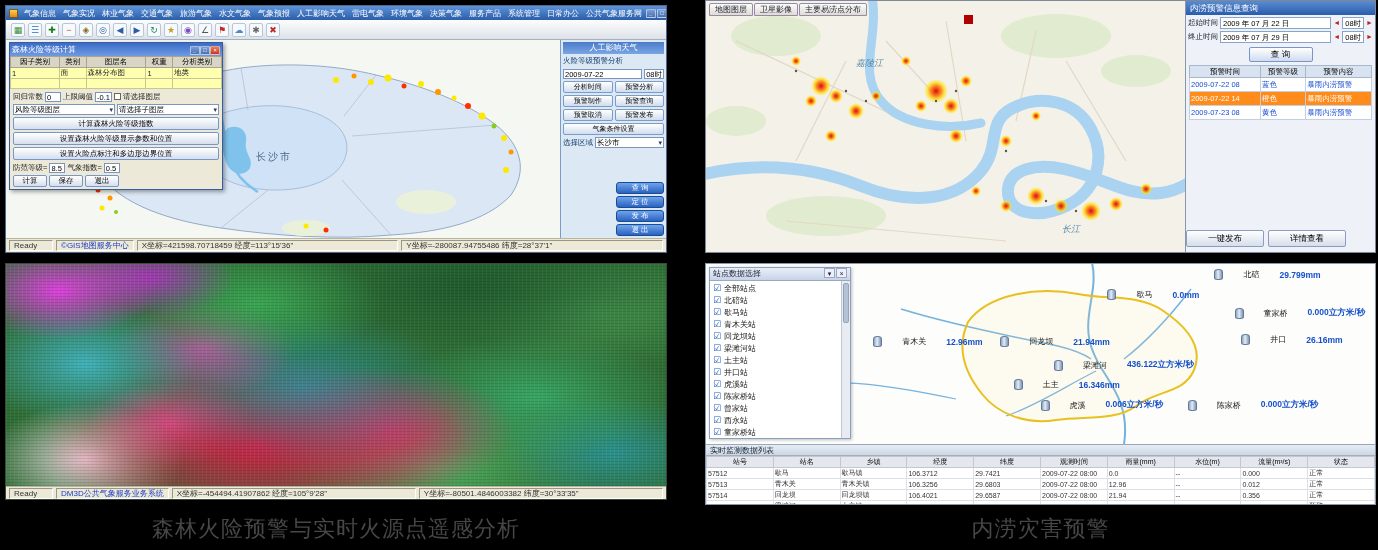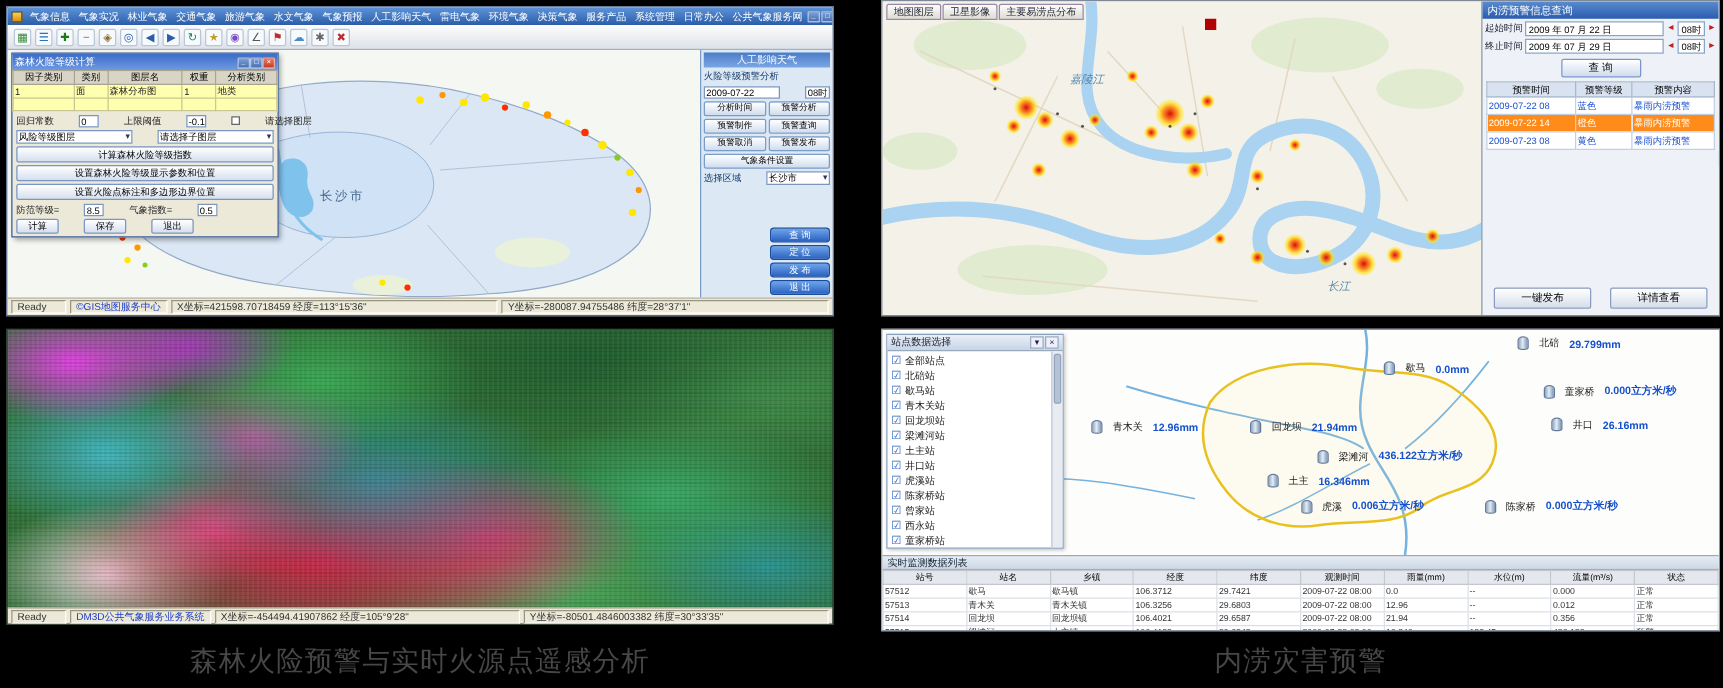--- a/index.html
+++ b/index.html
@@ -30,21 +30,21 @@
   .seg{height:11px;line-height:9px;padding:0 4px;border:1px solid;border-color:#9a9684 #fff #fff #9a9684;white-space:nowrap;overflow:hidden}
   .seg.w40{width:44px;flex:none}
   .seg.blue{color:#1a3ac8}
   .seg.grow{flex:1}
 
   .dialog{position:absolute;left:3px;top:2px;width:214px;background:#ece9d8;border:1px solid #3a5c9c;box-shadow:2px 2px 4px rgba(0,0,0,.35);font-size:8px}
   .dlg-title{height:13px;background:linear-gradient(#3a6cc8,#6f9ae2);color:#fff;display:flex;align-items:center;justify-content:space-between;padding:0 2px;font-size:8px}
   .dlg-table{width:100%;border-collapse:collapse;font-size:7.5px;background:#ffffb0}
   .dlg-table th{background:#d9d5c6;border:1px solid #a8a490;font-weight:normal;height:11px;padding:0 1px}
   .dlg-table td{border:1px solid #cac690;height:10px;padding:0 1px;color:#222}
-  .frow{display:flex;align-items:center;gap:20px;margin:2px 3px;min-height:11px}
+  .frow{display:flex;align-items:center;gap:2px;margin:2px 3px;min-height:11px}
   .frow.center{}
   .flabel{font-size:7.5px;color:#222;white-space:nowrap}
   .finput{border:1px solid #7a96c0;background:#fff;min-width:16px;height:10px;line-height:9px;font-size:7.5px;padding:0 1px;white-space:nowrap}
   .grow{flex:1}
   .cb-box{width:7px;height:7px;border:1px solid #666;background:#fff;display:inline-block;flex:none}
   .combo{border:1px solid #7a96c0;background:#fff;height:11px;line-height:10px;font-size:7.5px;display:flex;align-items:center;justify-content:space-between;flex:1;padding:0 1px;white-space:nowrap;overflow:hidden}
   .caret::before{content:"▾";font-size:7px;color:#335}
   .fbtn{display:block;width:calc(100% - 6px);margin:2px 3px;height:13px;background:linear-gradient(#fff,#d5dfee);border:1px solid #7a96c8;border-radius:2px;font-size:7.5px;line-height:11px;text-align:center;white-space:nowrap;overflow:hidden}
   .sbtn{width:34px;height:12px;background:linear-gradient(#fff,#d5dfee);border:1px solid #7a96c8;border-radius:2px;font-size:7.5px;line-height:10px;text-align:center}
 
@@ -71,21 +71,21 @@
   .date-row{display:flex;align-items:center;gap:2px;margin:2px 2px 0}
   .dlabel{font-size:7.5px;color:#223;white-space:nowrap}
   .dval{border:1px solid #8aa4c8;background:#fff;height:12px;line-height:11px;padding:0 2px;font-size:7.5px;white-space:nowrap}
   .spin{font-size:7px;color:#c02020;line-height:12px}
   .spin.l::before{content:"◄"} .spin.r::before{content:"►"}
   .query-btn{width:64px;height:15px;margin:4px auto 3px;background:linear-gradient(#fff,#cfdcee);border:1px solid #7a96c8;border-radius:2px;font-size:8.5px;line-height:13px;text-align:center}
   .warn{width:calc(100% - 6px);margin:0 3px;border-collapse:collapse;background:#fff;font-size:7.5px}
   .warn th{background:#d8e2f0;border:1px solid #a8b8cc;height:12px;font-weight:normal;padding:0 1px}
   .warn td{border:1px solid #c4d0e0;height:14px;color:#1a4fd0;padding:0 1px;white-space:nowrap;overflow:hidden}
   .warn tr.hl td{background:#ff8c1a;color:#fff}
-  .side-bottom{margin-top:auto;display:flex;gap:15px;justify-content:center;padding:4px 0 5px}
+  .side-bottom{margin-top:auto;display:flex;gap:4px;padding:4px 0 5px}
   .sb-btn{width:78px;height:17px;background:linear-gradient(#fff,#d6deea);border:1px solid #8a9cc0;border-radius:2px;font-size:8.5px;line-height:15px;text-align:center}
 
   
   .sat{position:absolute;left:0;right:0;top:0;bottom:13px;background-color:#2f6e35;
     background-image:
       radial-gradient(ellipse 140px 70px at 8% 12%, rgba(240,60,240,.90), rgba(240,60,240,0) 70%),
       radial-gradient(ellipse 120px 60px at 22% 6%, rgba(200,40,220,.75), rgba(200,40,220,0) 70%),
       radial-gradient(ellipse 180px 80px at 38% 18%, rgba(60,180,90,.80), rgba(60,180,90,0) 70%),
       radial-gradient(ellipse 260px 90px at 70% 10%, rgba(30,90,45,.90), rgba(30,90,45,0) 75%),
       radial-gradient(ellipse 200px 80px at 90% 22%, rgba(70,150,80,.80), rgba(70,150,80,0) 70%),
@@ -100,21 +100,21 @@
       radial-gradient(ellipse 160px 80px at 92% 85%, rgba(40,170,200,.60), rgba(40,170,200,0) 70%),
       radial-gradient(ellipse 240px 100px at 65% 92%, rgba(90,200,110,.70), rgba(90,200,110,0) 70%);}
   .sat::after{content:"";position:absolute;inset:0;
     background-image:repeating-linear-gradient(0deg, rgba(0,0,0,.10) 0 1px, transparent 1px 3px),
                      repeating-linear-gradient(90deg, rgba(255,255,255,.05) 0 1px, transparent 1px 4px)}
   .bl .statusbar{height:13px}
 
   
   .br-map{position:absolute;left:0;right:0;top:0;height:180px;background:#fdfdfb}
   .br-map svg{position:absolute;inset:0;width:671px;height:180px}
-  .station{position:absolute;display:flex;align-items:center;gap:8px;z-index:3;white-space:nowrap}
+  .station{position:absolute;display:flex;align-items:center;gap:20px;z-index:3;white-space:nowrap}
   .marker{width:9px;height:11px;flex:none;background:linear-gradient(90deg,#8ea6c2,#e2ecf6 45%,#7e96b4);border:1px solid #64789a;border-radius:50% 50% 40% 40%/30% 30% 18% 18%}
   .st-name{font-size:8px;color:#222}
   .st-val{font-size:8.5px;color:#1550cc;font-weight:bold}
   .tree{position:absolute;left:3px;top:3px;width:142px;height:172px;background:#fff;border:1px solid #8aa0c0;z-index:7;display:flex;flex-direction:column;box-shadow:1px 1px 3px rgba(0,0,0,.25)}
   .tree-title{height:13px;flex:none;background:linear-gradient(#e9eff8,#c7d4e8);border-bottom:1px solid #9ab;font-size:8px;line-height:12px;padding:0 3px;display:flex;justify-content:space-between;color:#223}
   .tt{width:11px;height:10px;display:inline-block;border:1px solid #9ab;background:#eef;font-size:7px;line-height:9px;text-align:center;margin-left:1px}
   .tt.min::before{content:"▾"} .tt.cls::before{content:"×"}
   .tree-list{flex:1;position:relative;padding:1px 11px 1px 3px;overflow:hidden}
   .tree-item{height:12px;display:flex;align-items:center;gap:3px;font-size:8px;color:#222;white-space:nowrap}
   .cb::before{content:"☑";color:#2a62c0;font-size:9px}

